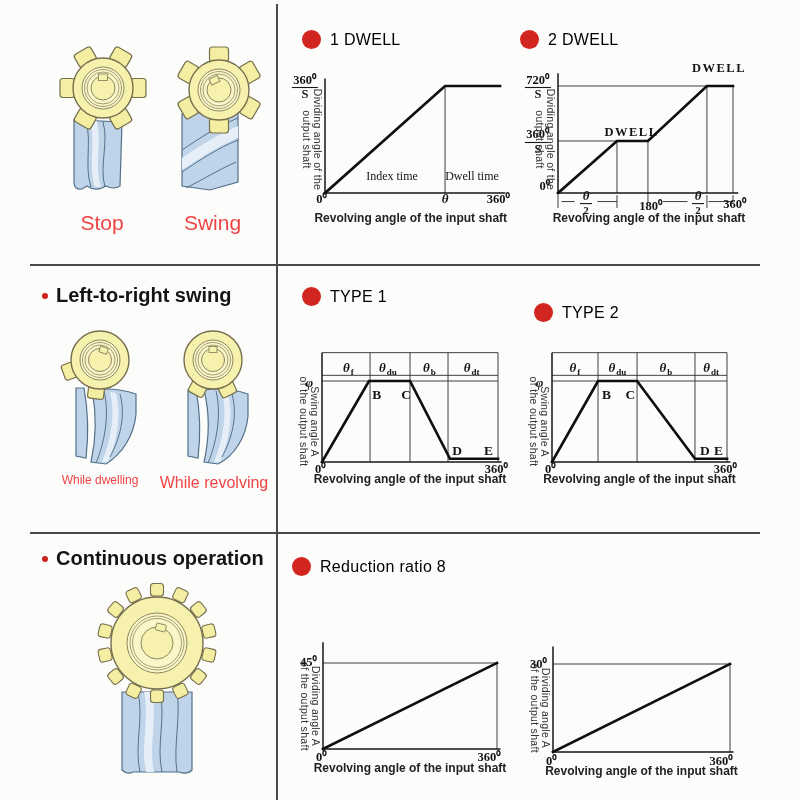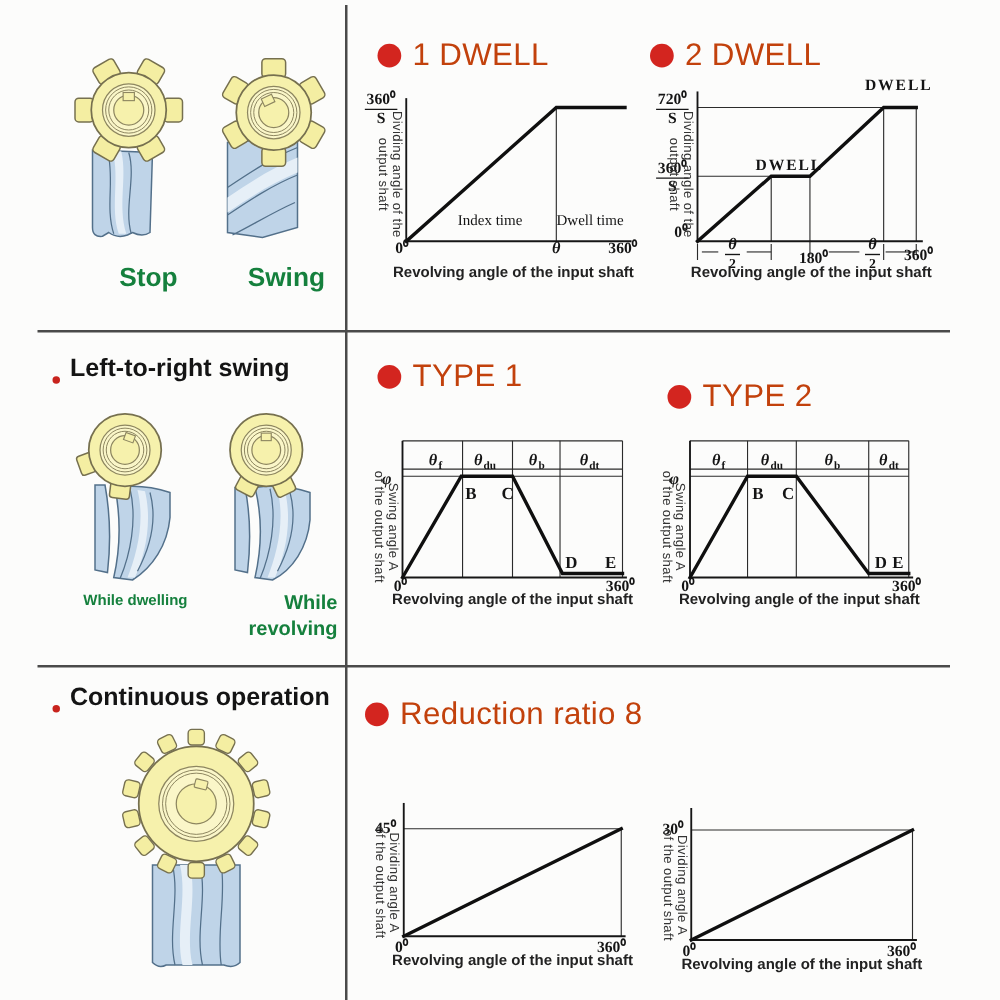--- a/index.html
+++ b/index.html
@@ -5,29 +5,29 @@
   html,body{margin:0;padding:0;}
   body{width:800px;height:800px;background:#fcfcfb;font-family:"Liberation Sans",sans-serif;color:#161616;}
   .page{position:relative;width:800px;height:800px;overflow:hidden;}
 
   
   .vdivider{position:absolute;left:276px;top:4px;width:2px;height:796px;background:#4a4a4a;}
   .hdivider{position:absolute;left:30px;width:730px;height:2px;background:#4a4a4a;}
   .hd1{top:264px;} .hd2{top:532px;}
 
   
-  .chart-head{position:absolute;display:flex;align-items:center;gap:9px;font-size:25px;color:#c2410c;letter-spacing:0.3px;white-space:nowrap;}
+  .chart-head{position:absolute;display:flex;align-items:center;gap:9px;font-size:16px;color:#000000;letter-spacing:0.3px;white-space:nowrap;}
   .chart-head .dot{width:19px;height:19px;border-radius:50%;background:#d3251f;flex:0 0 auto;}
 
   
-  .side-head{position:absolute;display:flex;align-items:flex-end;gap:8px;font-size:20px;font-weight:bold;color:#141414;white-space:nowrap;}
+  .side-head{position:absolute;display:flex;align-items:center;gap:8px;font-size:20px;font-weight:bold;color:#141414;white-space:nowrap;}
   .side-head .bullet{width:6px;height:6px;border-radius:50%;background:#c8231d;flex:0 0 auto;}
 
   
-  .caption{position:absolute;text-align:right;font-size:21px;color:#15803d;line-height:1.3;font-weight:bold;}
+  .caption{position:absolute;text-align:center;font-size:21px;color:#ef4444;line-height:1.3;}
 
   
   #charts{position:absolute;left:0;top:0;}
   #charts line.guide{stroke:#2b2b2b;stroke-width:0.9;}
   #charts line.axis{stroke:#161616;stroke-width:1.5;}
   #charts line.fbar{stroke:#161616;stroke-width:1.1;}
   #charts polyline.curve{stroke:#0f0f0f;stroke-width:2.7;fill:none;stroke-linejoin:miter;stroke-linecap:square;}
   #charts text{fill:#141414;}
   #charts text.tick{font-family:"Liberation Serif",serif;font-weight:bold;font-size:12.5px;}
   #charts text.small{font-size:11px;}

